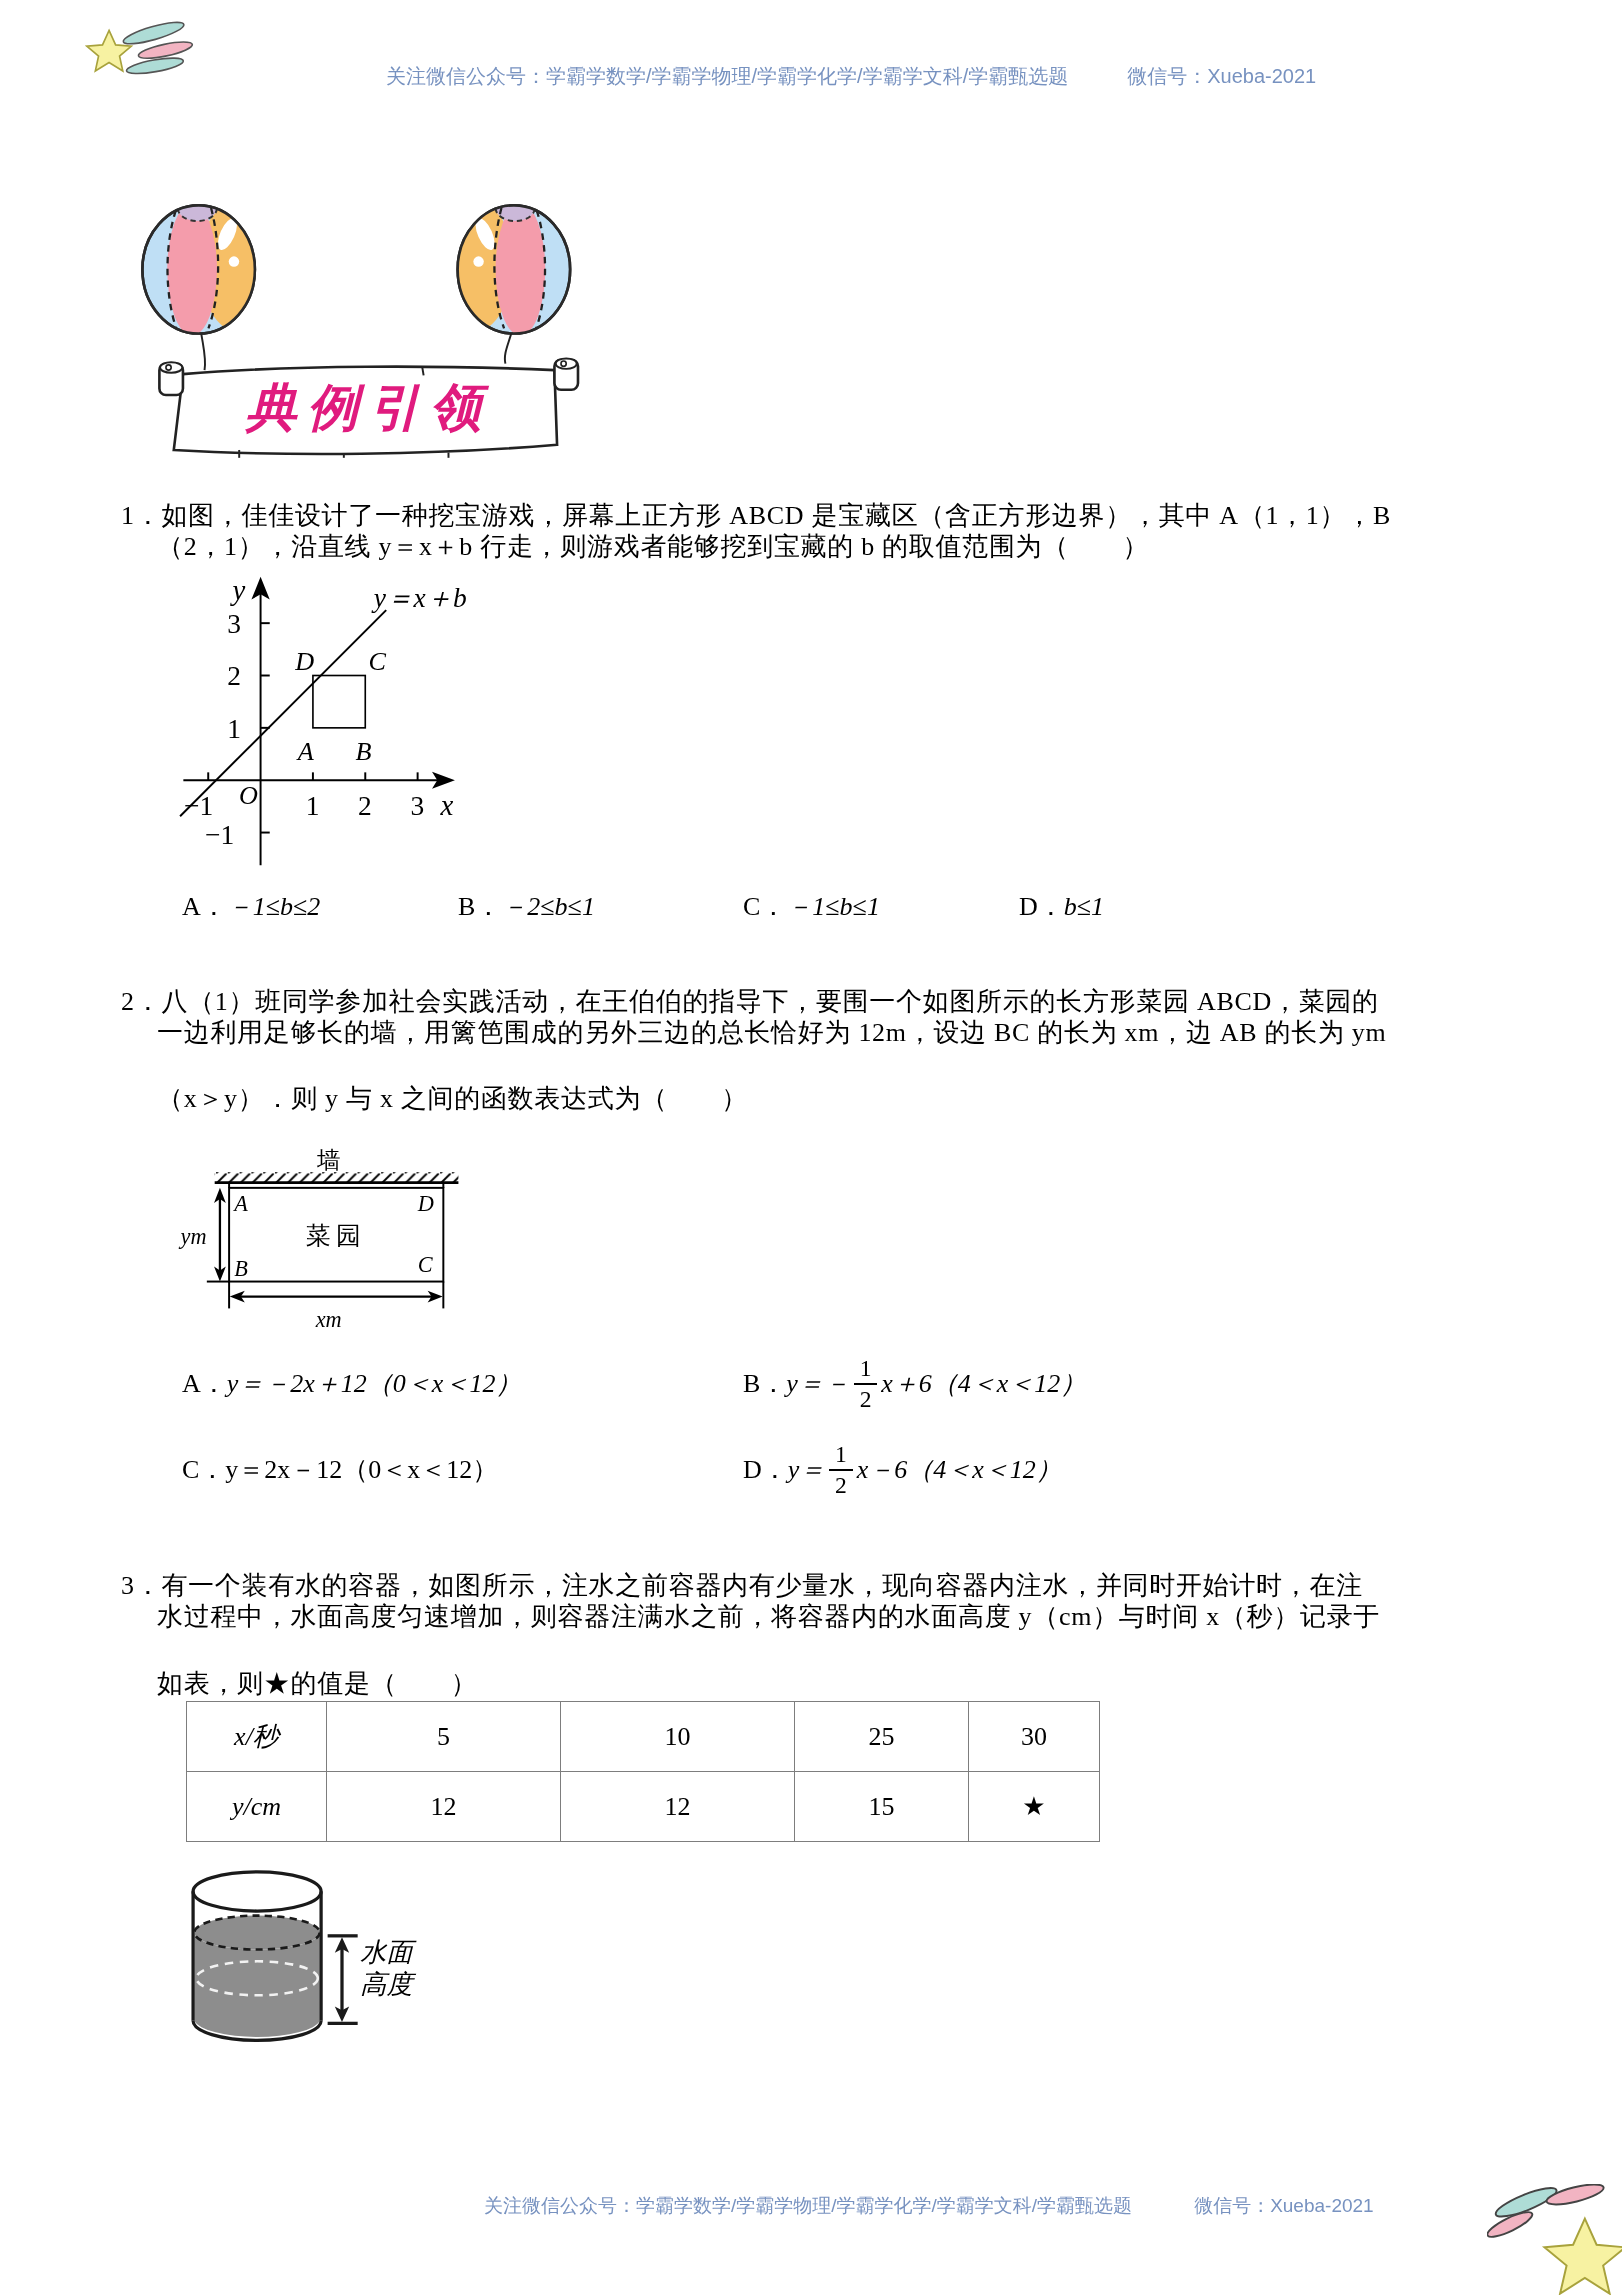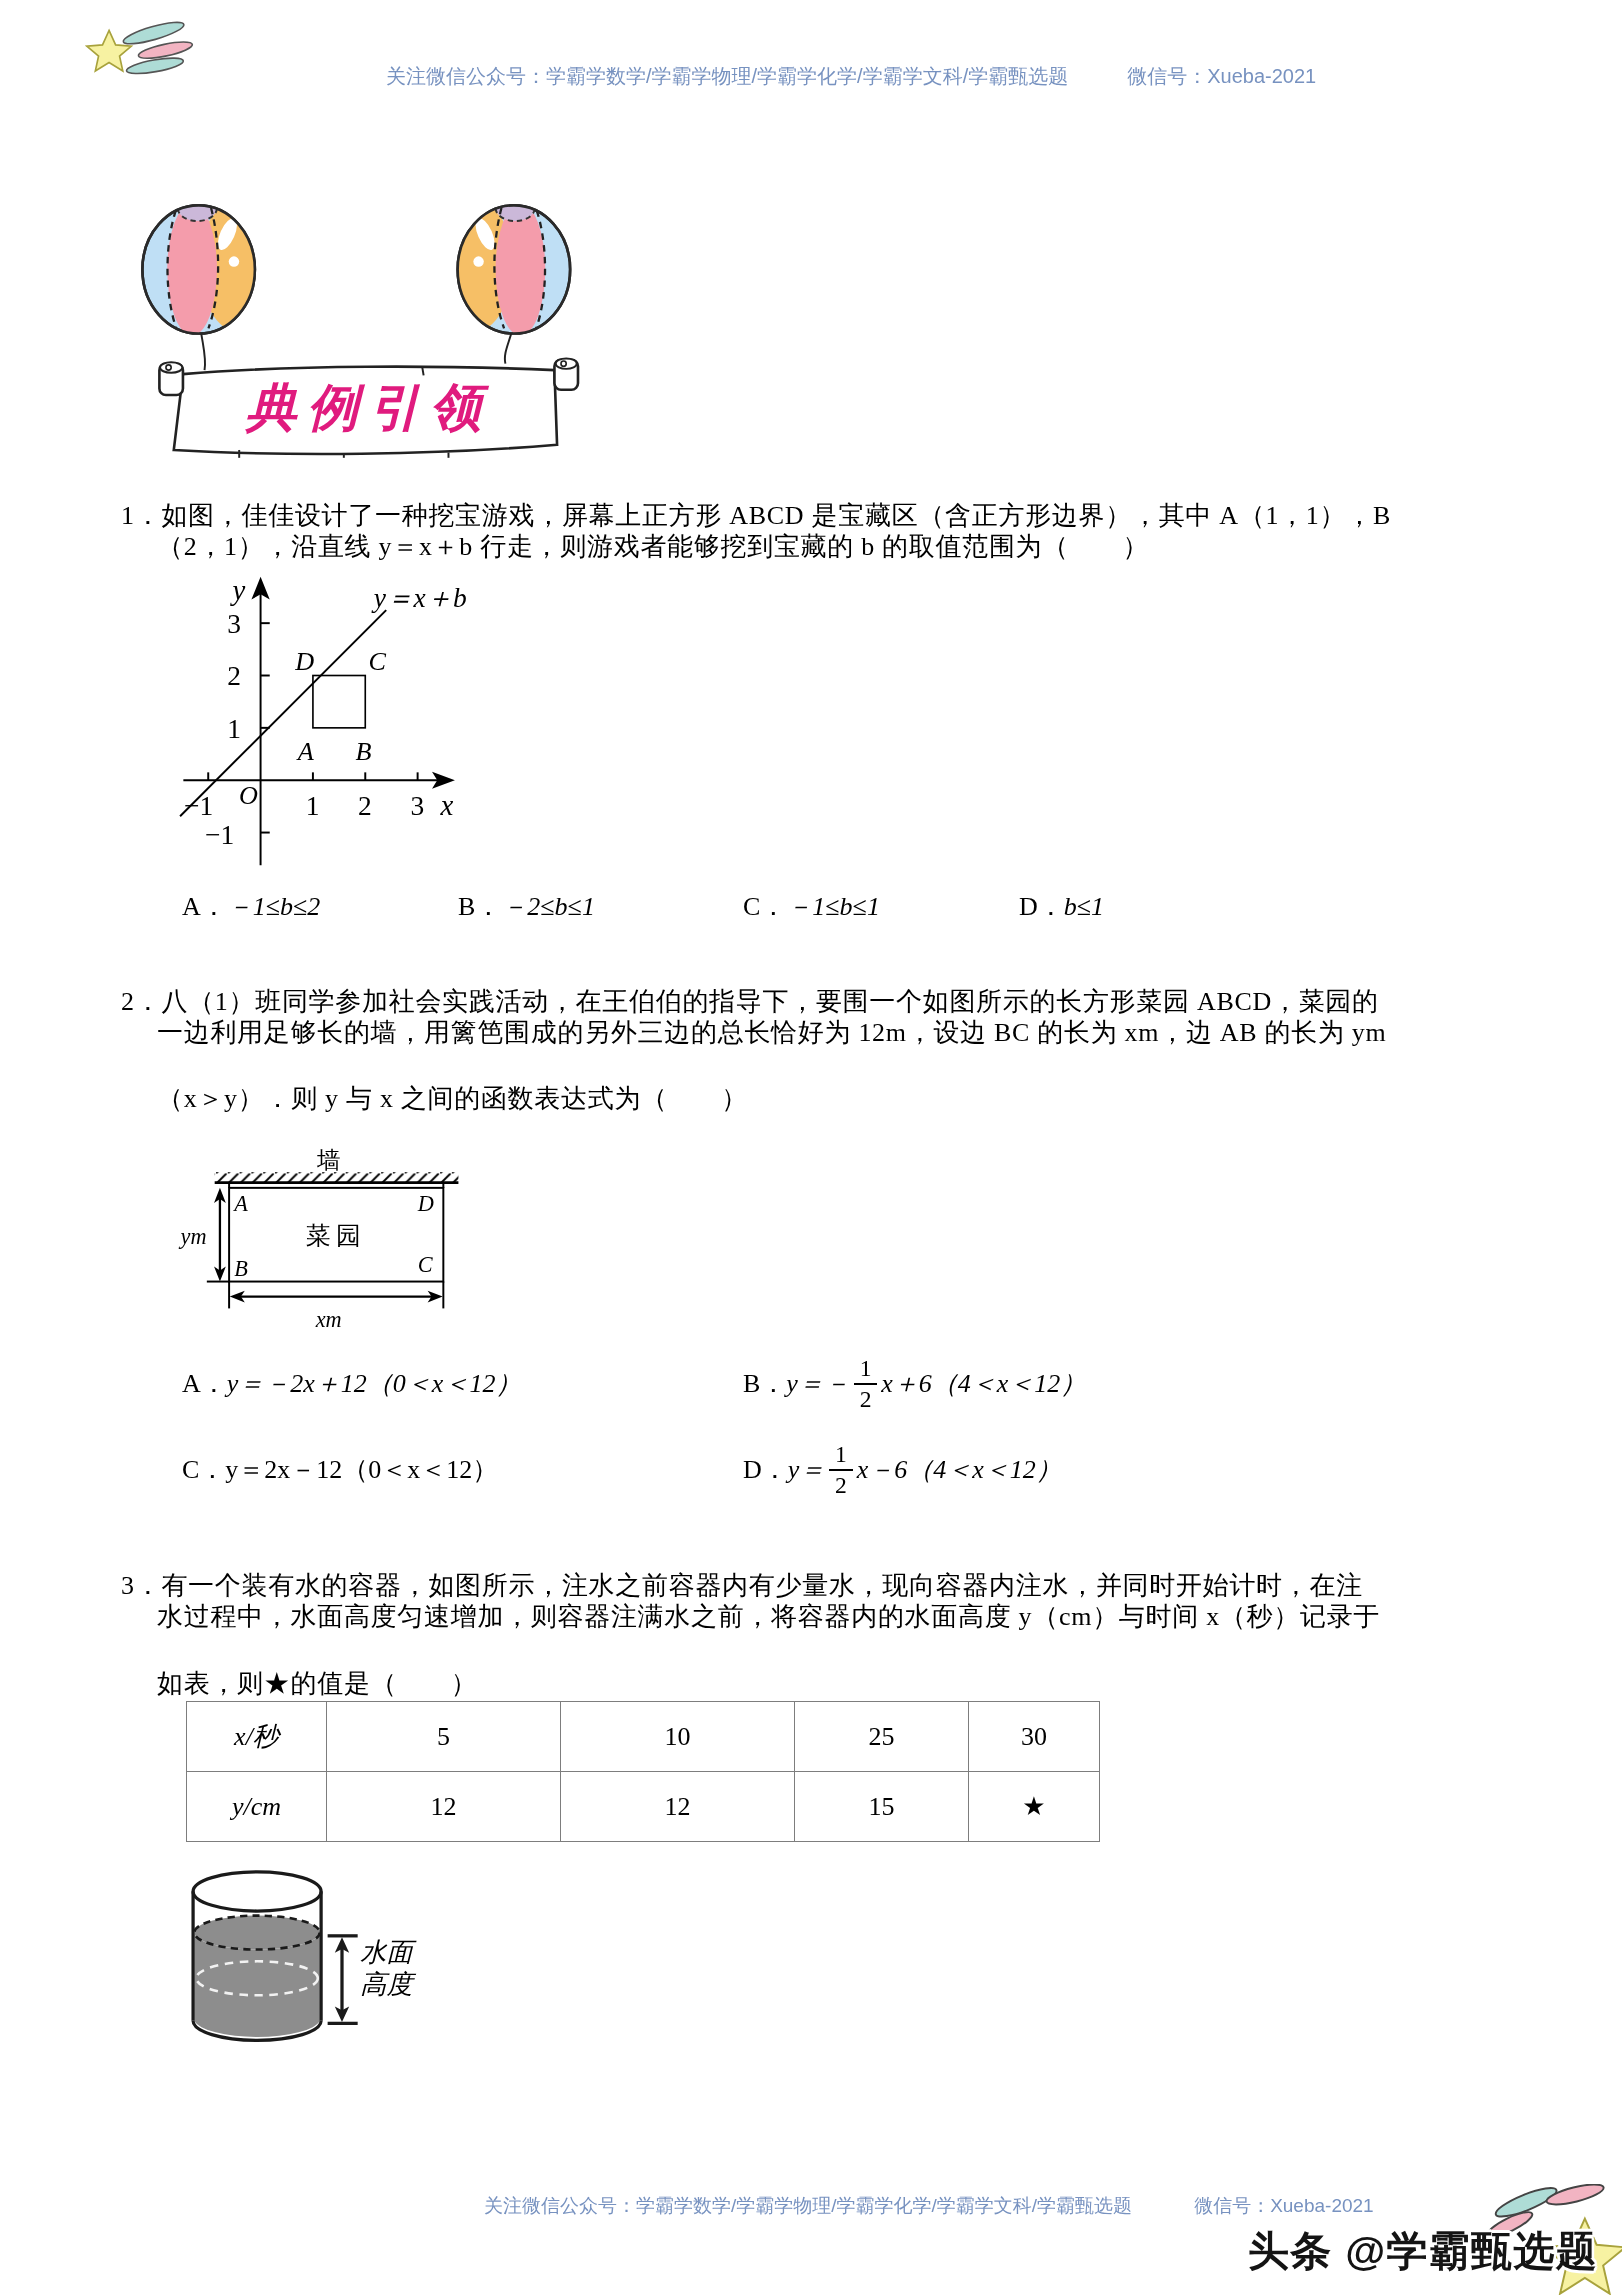--- a/index.html
+++ b/index.html
@@ -269,16 +269,15 @@
     <span>关注微信公众号：学霸学数学/学霸学物理/学霸学化学/学霸学文科/学霸甄选题</span>
     <span>微信号：Xueba-2021</span>
   </div>
 
   <svg class="logo-br" width="137" height="111" viewBox="0 0 210 170">
     <ellipse cx="60" cy="28" rx="50" ry="12" transform="rotate(-22 60 28)" fill="#aedcd6" stroke="#444" stroke-width="3"></ellipse>
     <ellipse cx="135" cy="16" rx="45" ry="11" transform="rotate(-14 135 16)" fill="#f2b4c2" stroke="#444" stroke-width="3"></ellipse>
     <ellipse cx="35" cy="62" rx="38" ry="10" transform="rotate(-26 35 62)" fill="#f2b4c2" stroke="#444" stroke-width="3"></ellipse>
     <polygon points="150,53 168,93 212,97 178,125 188,168 150,144 112,168 122,125 88,97 132,93" fill="#f7f2a2" stroke="#a8a23c" stroke-width="3"></polygon>
   </svg>
-  <div class="watermark">头条 @学霸甄选题</div>
 
 </div>
 
 
 </body></html>

